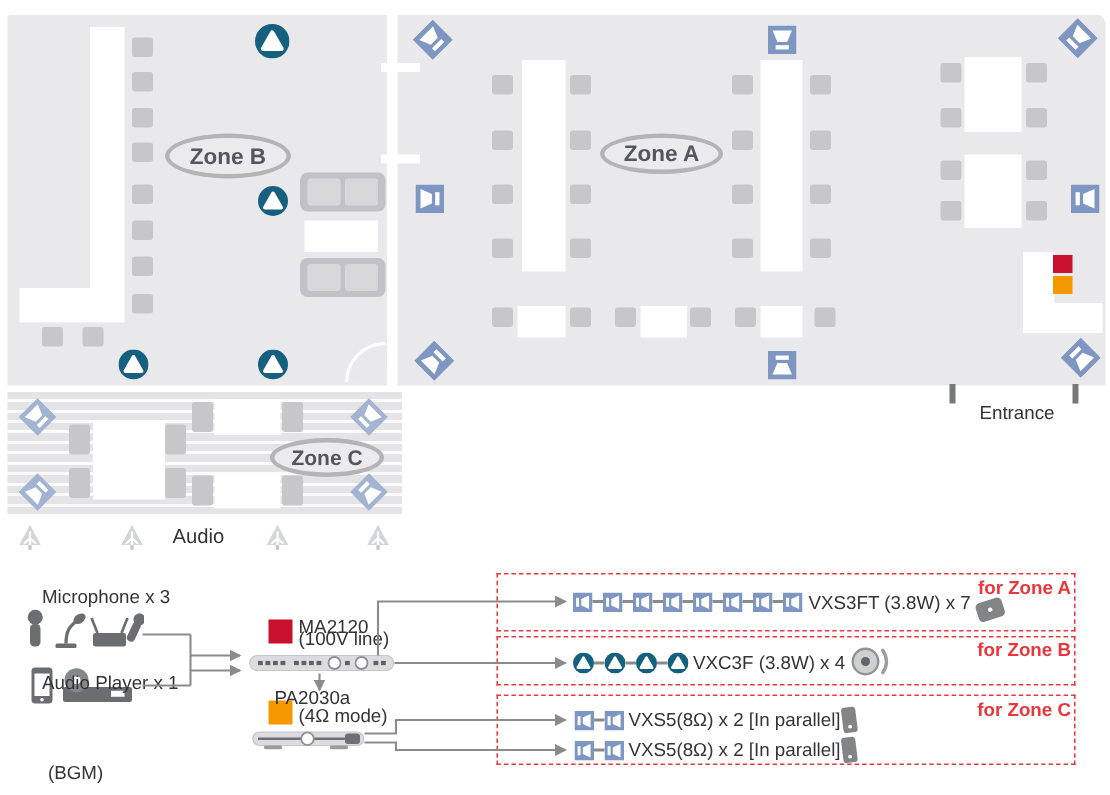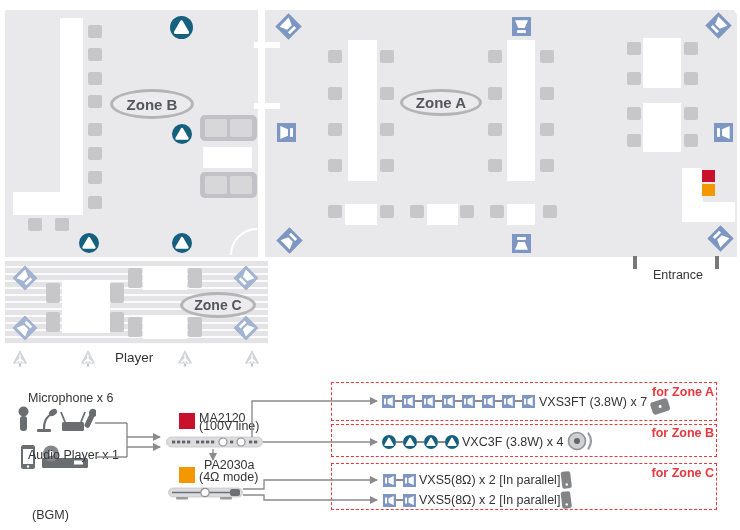--- a/index.html
+++ b/index.html
@@ -202,26 +202,26 @@
   <div class="zone-ellipse" style="left:110px;top:89px;width:84px;height:30px;">
     <span>Zone B</span>
   </div>
   <div class="zone-ellipse" style="left:400px;top:89px;width:82px;height:27px;">
     <span>Zone A</span>
   </div>
   <div class="zone-ellipse" style="left:180px;top:292px;width:76px;height:26px;font-size:14px;">
     <span>Zone C</span>
   </div>
 
-  <div class="lbl" style="left:115px;top:350px;font-size:13.5px;">Player</div>
+  <div class="lbl" style="left:115px;top:350px;font-size:13.5px;">Audio</div>
   <div class="tick" style="left:633px;top:256px;"></div>
   <div class="tick" style="left:715px;top:256px;"></div>
   <div class="lbl" style="left:636px;top:268px;width:84px;text-align:center;">Entrance</div>
 
-  <div class="lbl" style="left:28px;top:391px;">Microphone x 6</div>
+  <div class="lbl" style="left:28px;top:391px;">Microphone x 3</div>
 
   <svg class="abs" viewBox="0 0 80 28" style="left:16px;top:405px;width:80px;height:28px;" fill="#6b6e71">
     <rect x="4" y="11" width="7" height="15" rx="3"></rect>
       <circle cx="7.5" cy="6.5" r="5"></circle>
     <rect x="21" y="24" width="14" height="3" rx="1"></rect>
     <path d="M28,24 C28,16 30,13 35,9" stroke="#6b6e71" stroke-width="2.2" fill="none"></path>
     <ellipse cx="37" cy="7.5" rx="4.5" ry="3" transform="rotate(-35 37 7.5)"></ellipse>
     <rect x="46" y="17" width="22" height="9" rx="1.5"></rect>
     <path d="M49,17 L45,7 M65,17 L69,7" stroke="#6b6e71" stroke-width="1.8" fill="none"></path>
     <g transform="rotate(25 73 16)">
@@ -259,21 +259,21 @@
         <rect x="45" y="4.6" width="3.2" height="2.8"></rect>
       <rect x="64" y="4.6" width="3.2" height="2.8"></rect>
         <rect x="83" y="4.6" width="3.2" height="2.8"></rect>
       <rect x="88" y="4.6" width="3.2" height="2.8"></rect>
     </g>
     <circle cx="57" cy="6" r="4" fill="#fff" stroke="#8f9092" stroke-width="1.2"></circle>
     <circle cx="75" cy="6" r="4" fill="#fff" stroke="#8f9092" stroke-width="1.2"></circle>
   </svg>
 
   <div class="sq" style="left:179px;top:467px;background:var(--pa2030a-orange);"></div>
-  <div class="lbl" style="left:204px;top:458px;">PA2030a</div>
+  <div class="lbl" style="left:183px;top:458px;">PA2030a</div>
   <div class="lbl" style="left:199px;top:470px;">(4Ω mode)</div>
   <svg class="abs" viewBox="0 0 75 14" style="left:168px;top:486px;width:75px;height:14px;">
     <rect x="0.5" y="2" width="74" height="9" rx="4.5" fill="#dcdcde" stroke="#c6c6c8" stroke-width="0.8"></rect>
     <line x1="4" y1="6.5" x2="71" y2="6.5" stroke="#6e6f72" stroke-width="1.6"></line>
     <circle cx="37" cy="6.5" r="4.2" fill="#fff" stroke="#8f9092" stroke-width="1.2"></circle>
     <rect x="62" y="3" width="10" height="7" rx="2" fill="#6e6f72"></rect>
     <rect x="8" y="11" width="12" height="2.5" rx="1" fill="#9a9b9e"></rect>
     <rect x="52" y="11" width="12" height="2.5" rx="1" fill="#9a9b9e"></rect>
   </svg>
 

